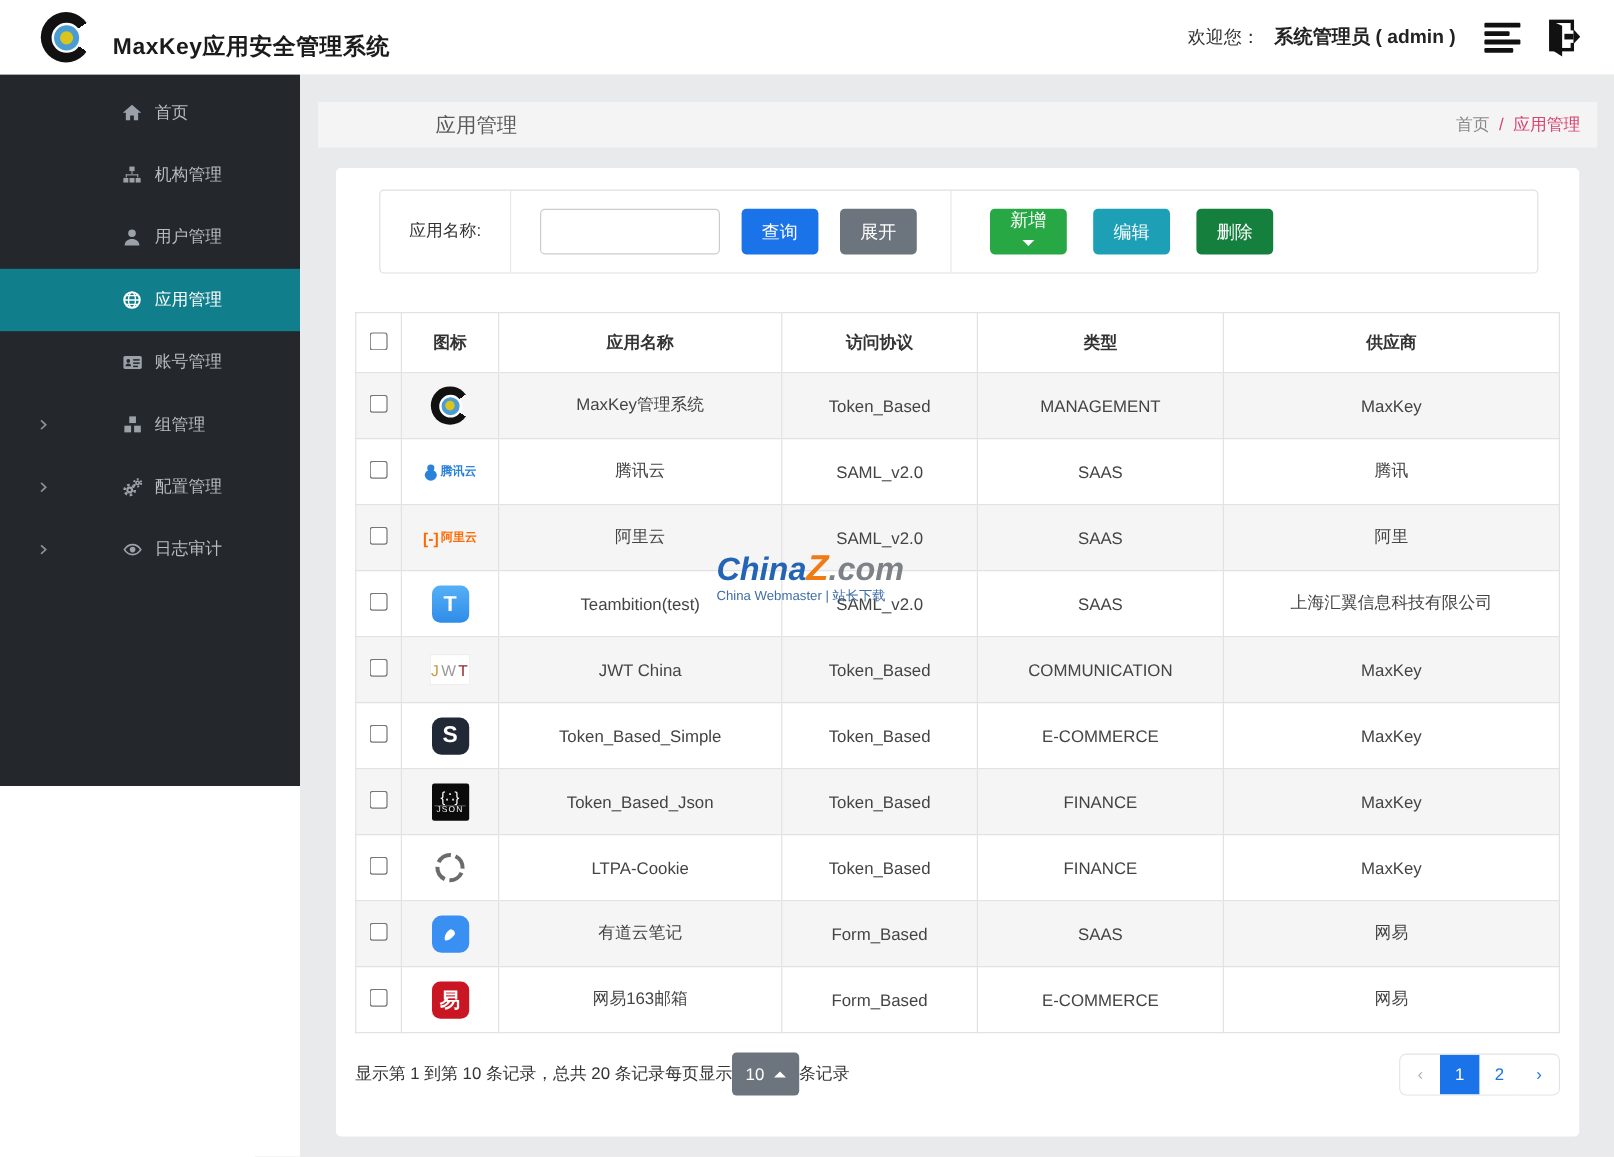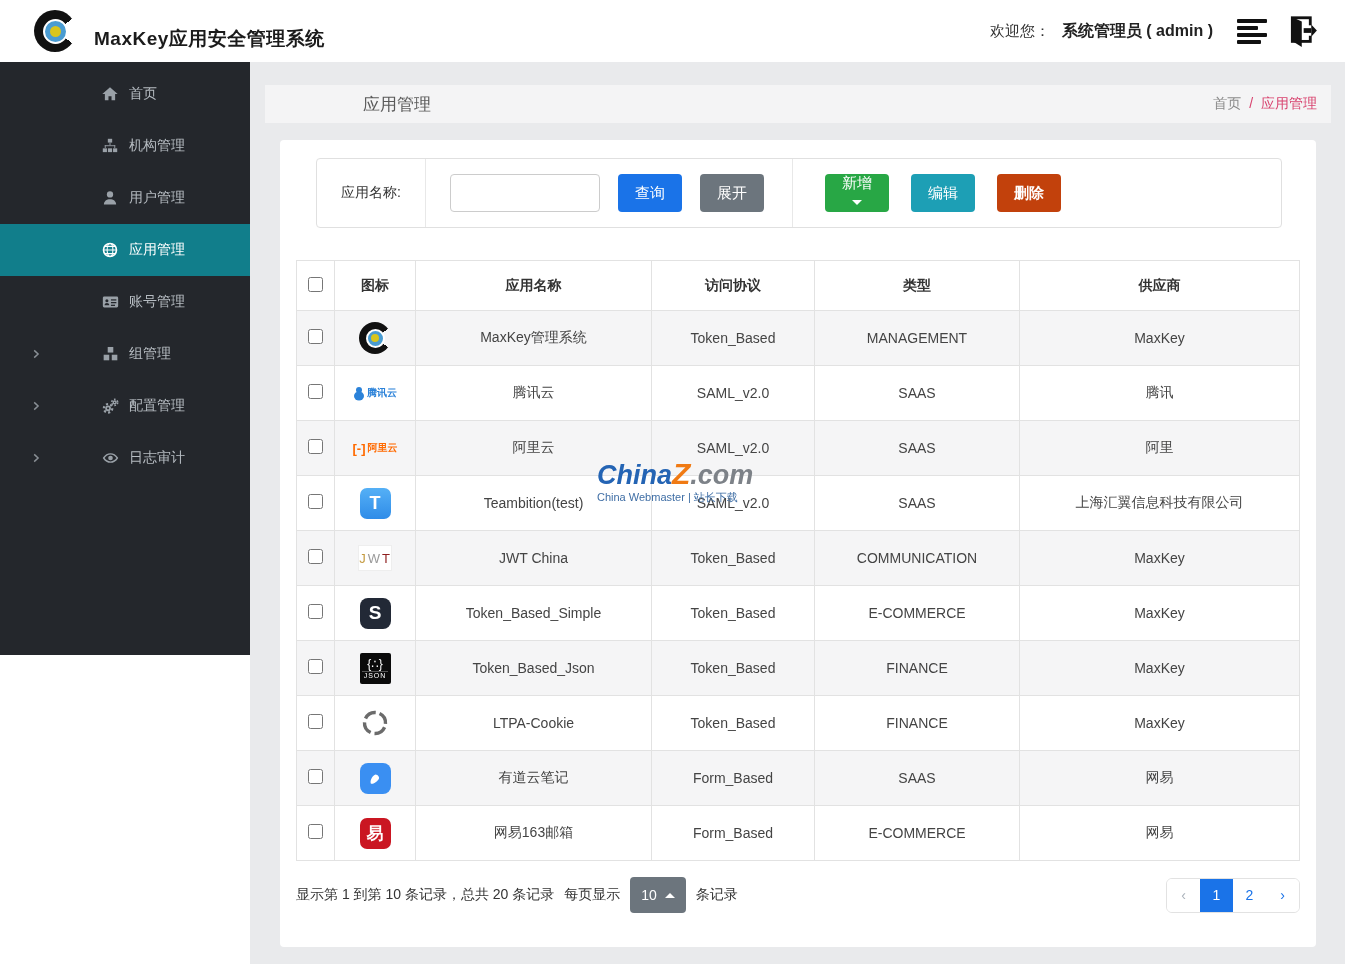--- a/index.html
+++ b/index.html
@@ -54,21 +54,21 @@
                   margin:0 18px 32px 20px; }
   .sp-label-cell { display:flex; align-items:center; padding:0 24px; border-right:1px solid #e8e8e8; font-size:14px; color:#333; }
   .sp-main { display:flex; align-items:center; gap:18px; padding:0 28px 0 24px; border-right:1px solid #e8e8e8; }
   .sp-input { width:150px; height:38px; border:1px solid #ccc; border-radius:4px; padding:0 8px; font-size:14px; outline:none; }
   .btn { height:38px; padding:0 17px; border:none; border-radius:4px; color:#fff; font-size:15px; cursor:pointer;
          display:inline-flex; align-items:center; gap:7px; font-family:inherit; }
   .btn-query { background:#1a73e8; }
   .btn-expand { background:#6c757d; }
   .btn-add { background:#28a745;flex-direction:column; }
   .btn-edit { background:#1d9fb5; }
-  .btn-delete { background:#c2410c;font-weight:bold; }
+  .btn-delete { background:#15803d; }
   .sp-actions { display:flex; align-items:center; gap:22px; padding-left:32px; }
   .caret-down { width:0; height:0; border-left:5px solid transparent; border-right:5px solid transparent; border-top:5px solid #fff; }
   .caret-up { width:0; height:0; border-left:5px solid transparent; border-right:5px solid transparent; border-bottom:5px solid #fff; }
 
   
   table.apps { width:100%; border-collapse:collapse; table-layout:fixed;padding-left:24px; }
   table.apps th, table.apps td { border:1px solid #e2e2e2; text-align:center; font-size:14px; }
   table.apps th { height:50px; font-weight:bold; color:#333; background:#fff; }
   table.apps td { height:55px; color:#444; }
   table.apps tbody tr:nth-child(odd) { background:#f5f5f6; }
@@ -92,21 +92,21 @@
   .ic-jwt .j{color:#c49a3f;} .ic-jwt .w{color:#9a9a9a;} .ic-jwt .t{color:#8f1f1f;}
   .ic-sdark { width:31px; height:31px; border-radius:8px; background:#222936; color:#fff; font-size:19px; font-weight:bold; }
   .ic-json { width:31px; height:31px; background:#0b0b0b; color:#fff; flex-direction:column; border-radius:2px; }
   .ic-json .sym { font-size:12px; line-height:13px; }
   .ic-json .lbl { font-size:7px; border-top:1px solid #555; padding:0 2px; letter-spacing:1px; }
   .ic-youdao { width:31px; height:31px; border-radius:8px; background:#3a8ff2; }
   .ic-netease { width:31px; height:31px; border-radius:7px; background:#ca1622; color:#fff; font-size:17px; font-weight:bold; }
 
   
   .table-footer { display:flex; align-items:center; justify-content:space-between; margin-top:16px; }
-  .foot-left { display:flex; align-items:center; gap:10px; font-size:14px; color:#333; }
+  .foot-left { display:flex; align-items:center; font-size:14px; color:#333; }
   .per-page-btn { background:#6c757d; color:#fff; border:none; border-radius:4px; height:36px; padding:0 11px;
                   font-size:14px; display:inline-flex; align-items:center; gap:8px; cursor:pointer; font-family:inherit; }
   .pagination { display:flex; border:1px solid #e2e2e2; border-radius:6px; overflow:hidden; background:#fff; }
   .page-item { width:33px; height:33px; display:flex; align-items:center; justify-content:center; font-size:14px;
                color:#1a73e8; cursor:pointer; background:#fff; }
   .page-item.prev { color:#aab2ba; }
   .page-item.active { background:#1a73e8; color:#fff; }
 
   
   .watermark { position:absolute; left:597px; top:460px; z-index:6; pointer-events:none; }

